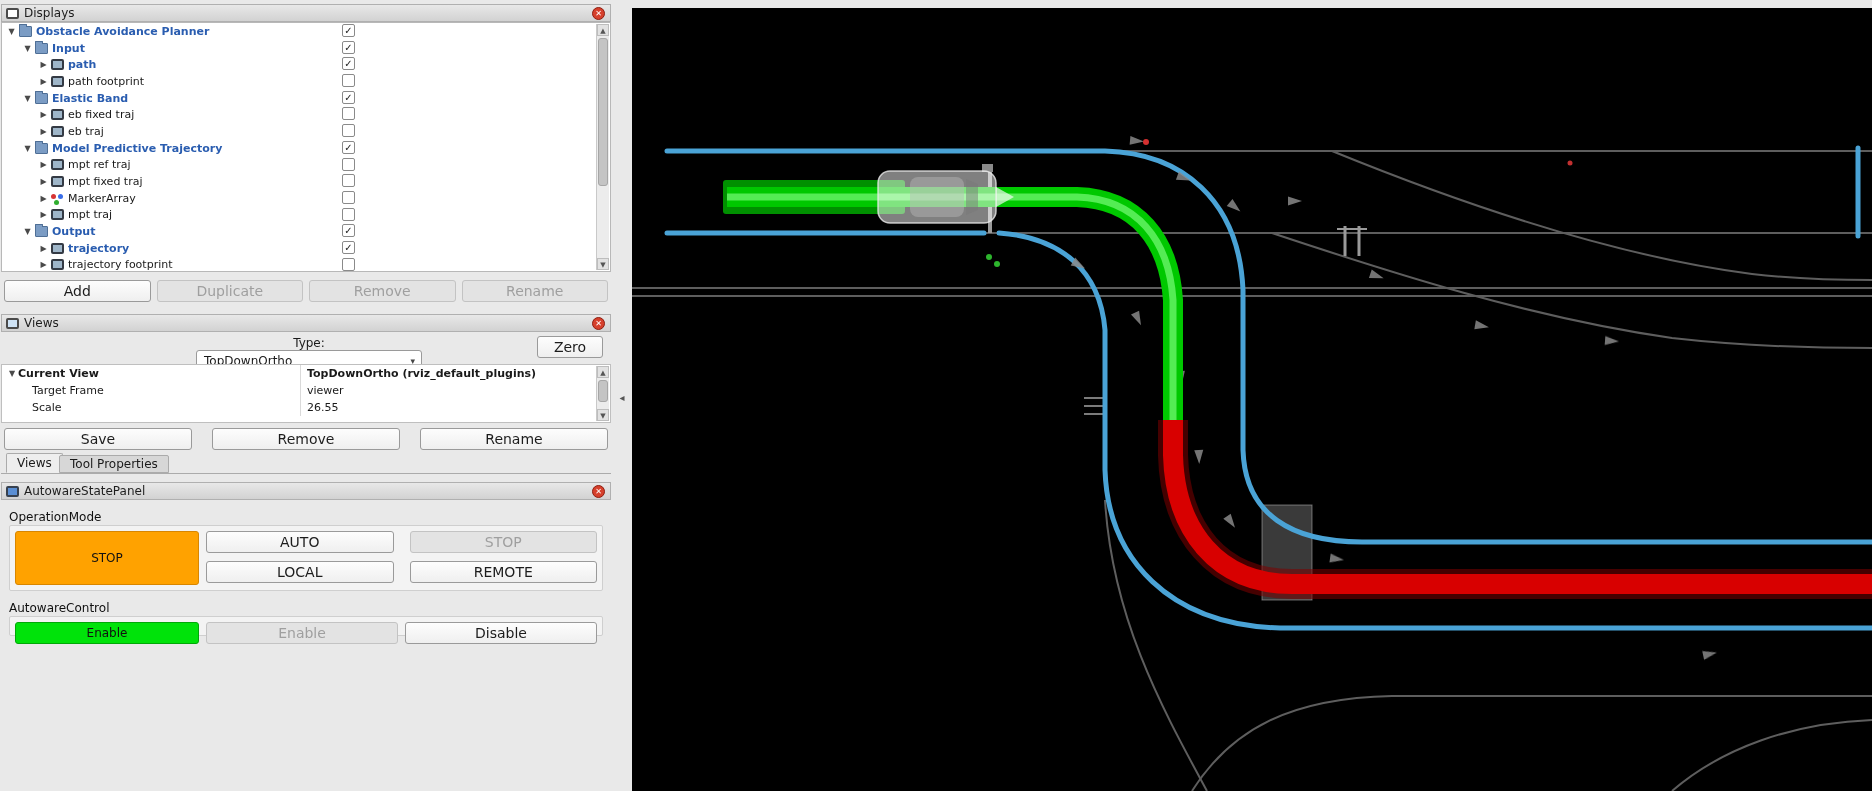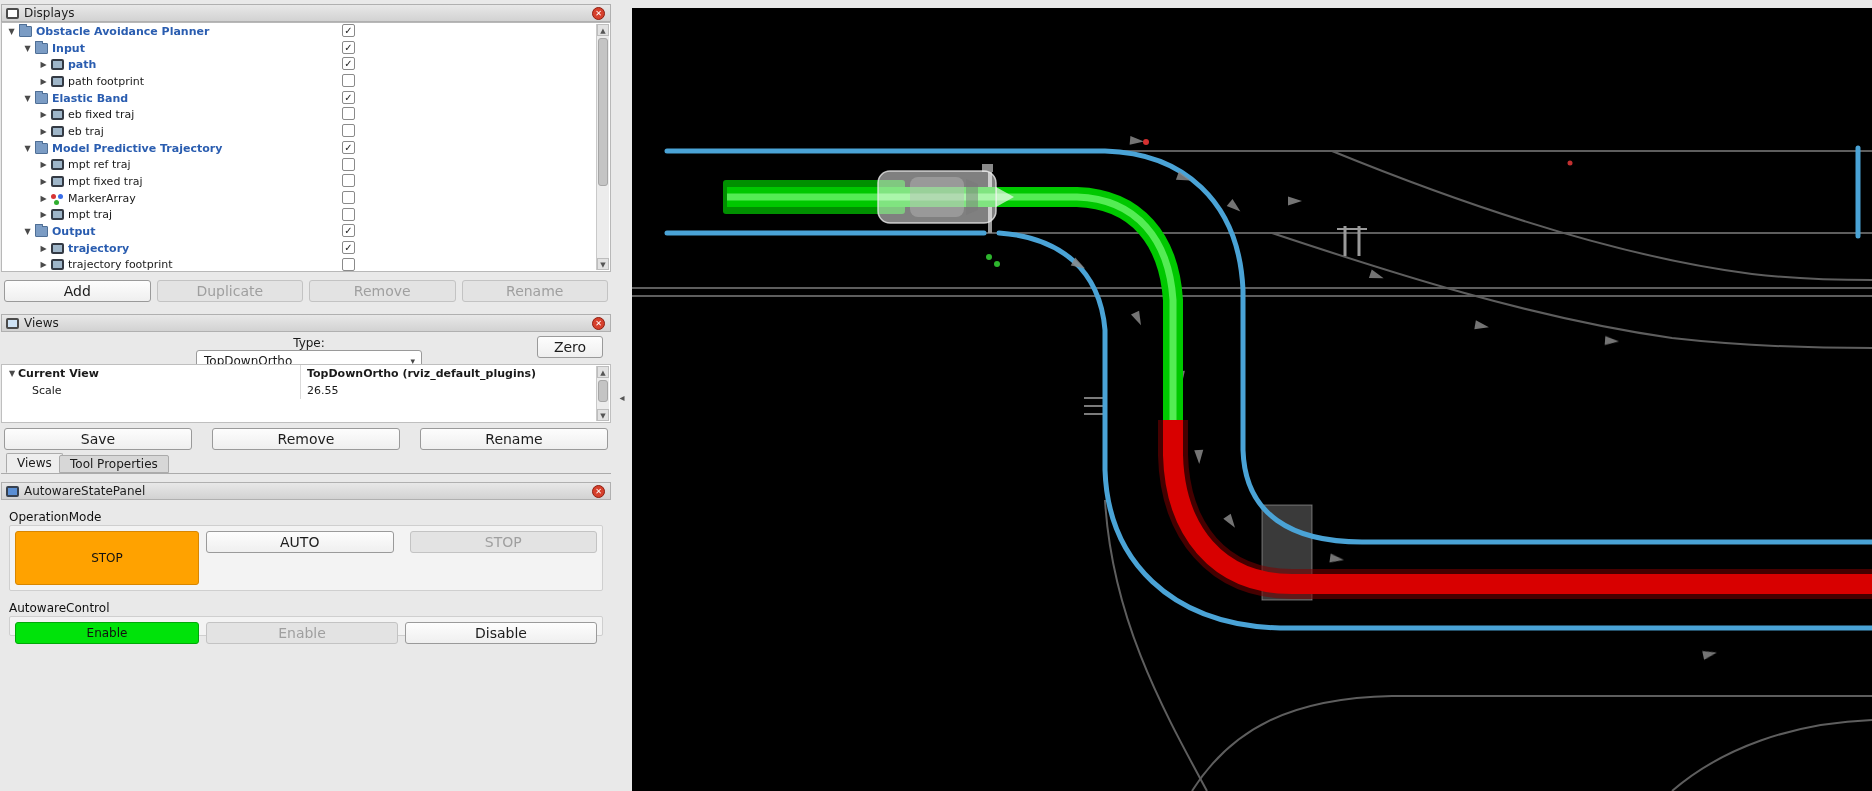--- a/index.html
+++ b/index.html
@@ -219,20 +219,25 @@
   </div>
 
   <div id="vw-props">
     <div class="prow hdr">
       <span class="pexp">▼</span>
       <span class="pname">Current View</span>
       <span class="pval">TopDownOrtho (rviz_default_plugins)</span>
     </div>
     <div class="prow child">
       <span class="pexp"></span>
+      <span class="pname">Target Frame</span>
+      <span class="pval">viewer</span>
+    </div>
+    <div class="prow child">
+      <span class="pexp"></span>
       <span class="pname">Scale</span>
       <span class="pval">26.55</span>
     </div>
     <div class="vscroll">
       <span class="sarrow up">▲</span>
       <span class="sarrow down">▼</span>
       <span class="sthumb" style="top:14px;height:22px;"></span>
     </div>
   </div>
 
@@ -254,20 +259,24 @@
   </div>
 
   <div id="ap-content">
     <span class="sec-label" style="top:10px;">OperationMode</span>
     <div class="group" id="om-group">
       <span class="bigbtn" id="om-current">STOP</span>
       <span class="om-grid">
         <span class="om-row">
           <span class="btn">AUTO</span>
           <span class="btn disabled">STOP</span>
+        </span>
+        <span class="om-row">
+          <span class="btn">LOCAL</span>
+          <span class="btn">REMOTE</span>
         </span>
       </span>
     </div>
 
     <span class="sec-label" style="top:101px;">AutowareControl</span>
     <div class="group" id="ac-group">
       <span class="bigbtn" id="ac-current">Enable</span>
       <span class="btn disabled">Enable</span>
       <span class="btn">Disable</span>
     </div>

